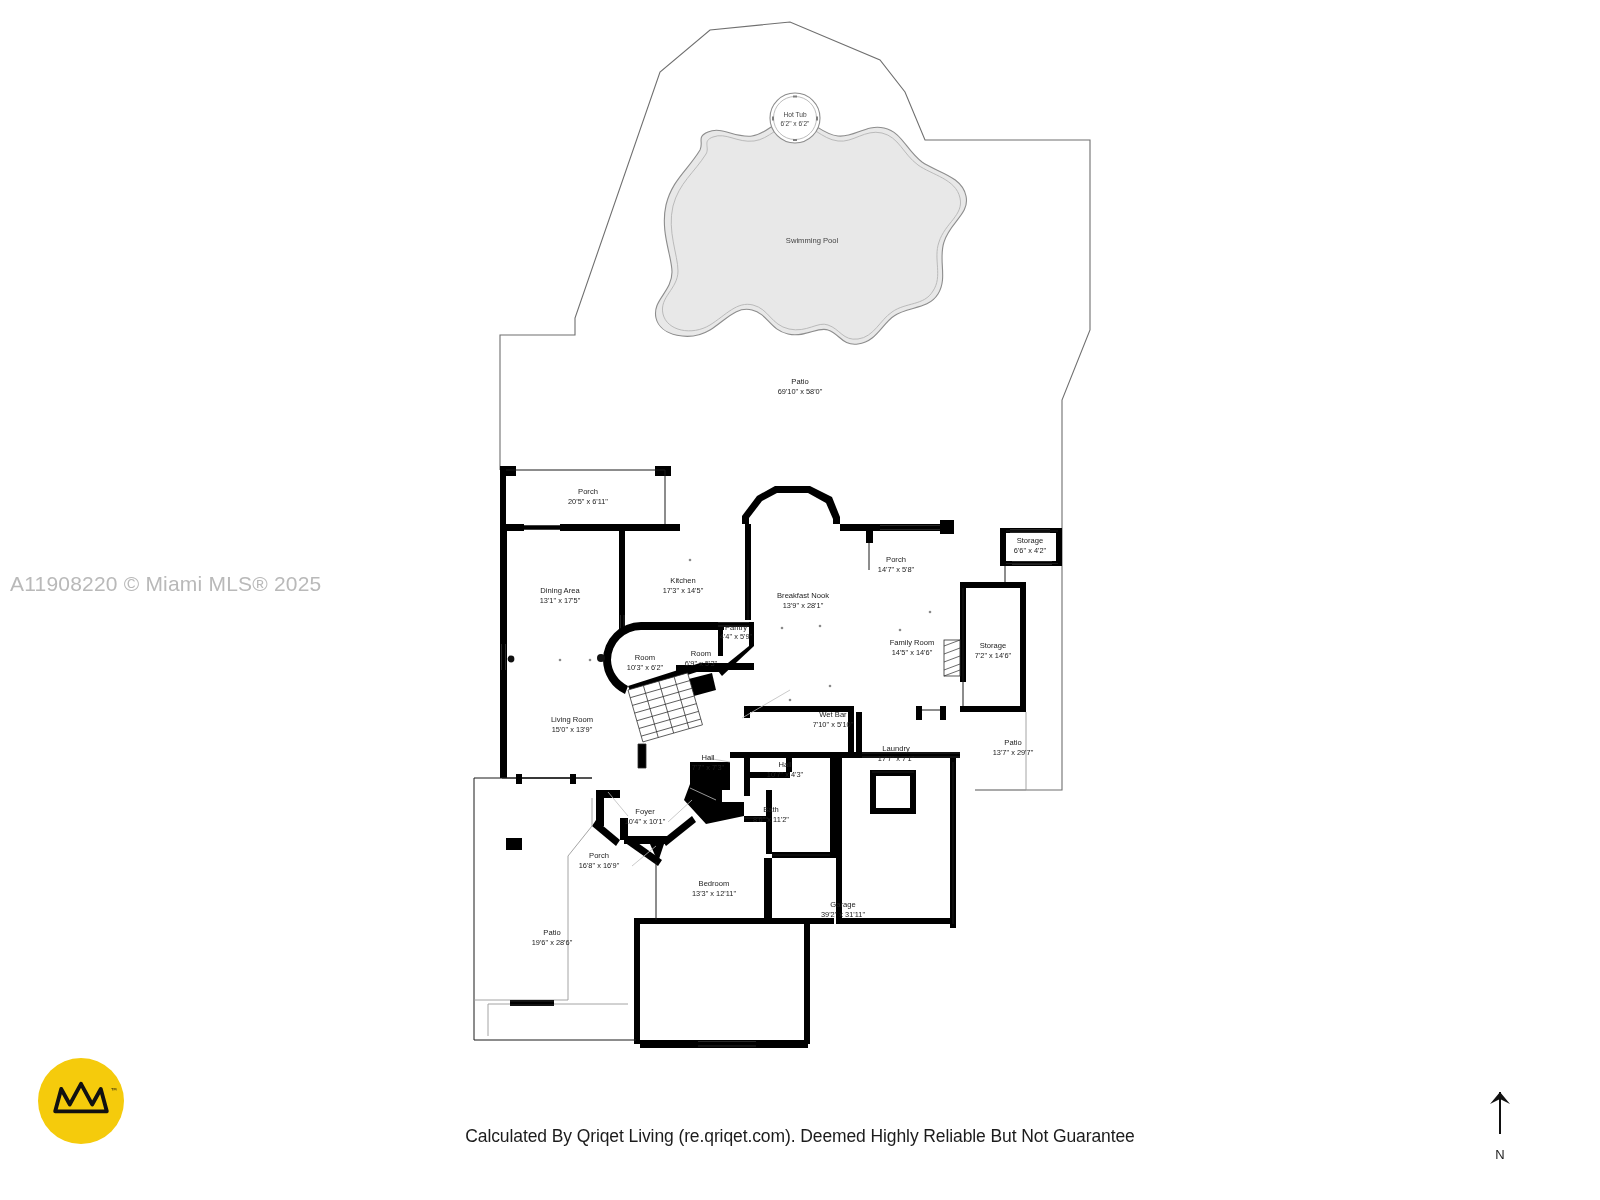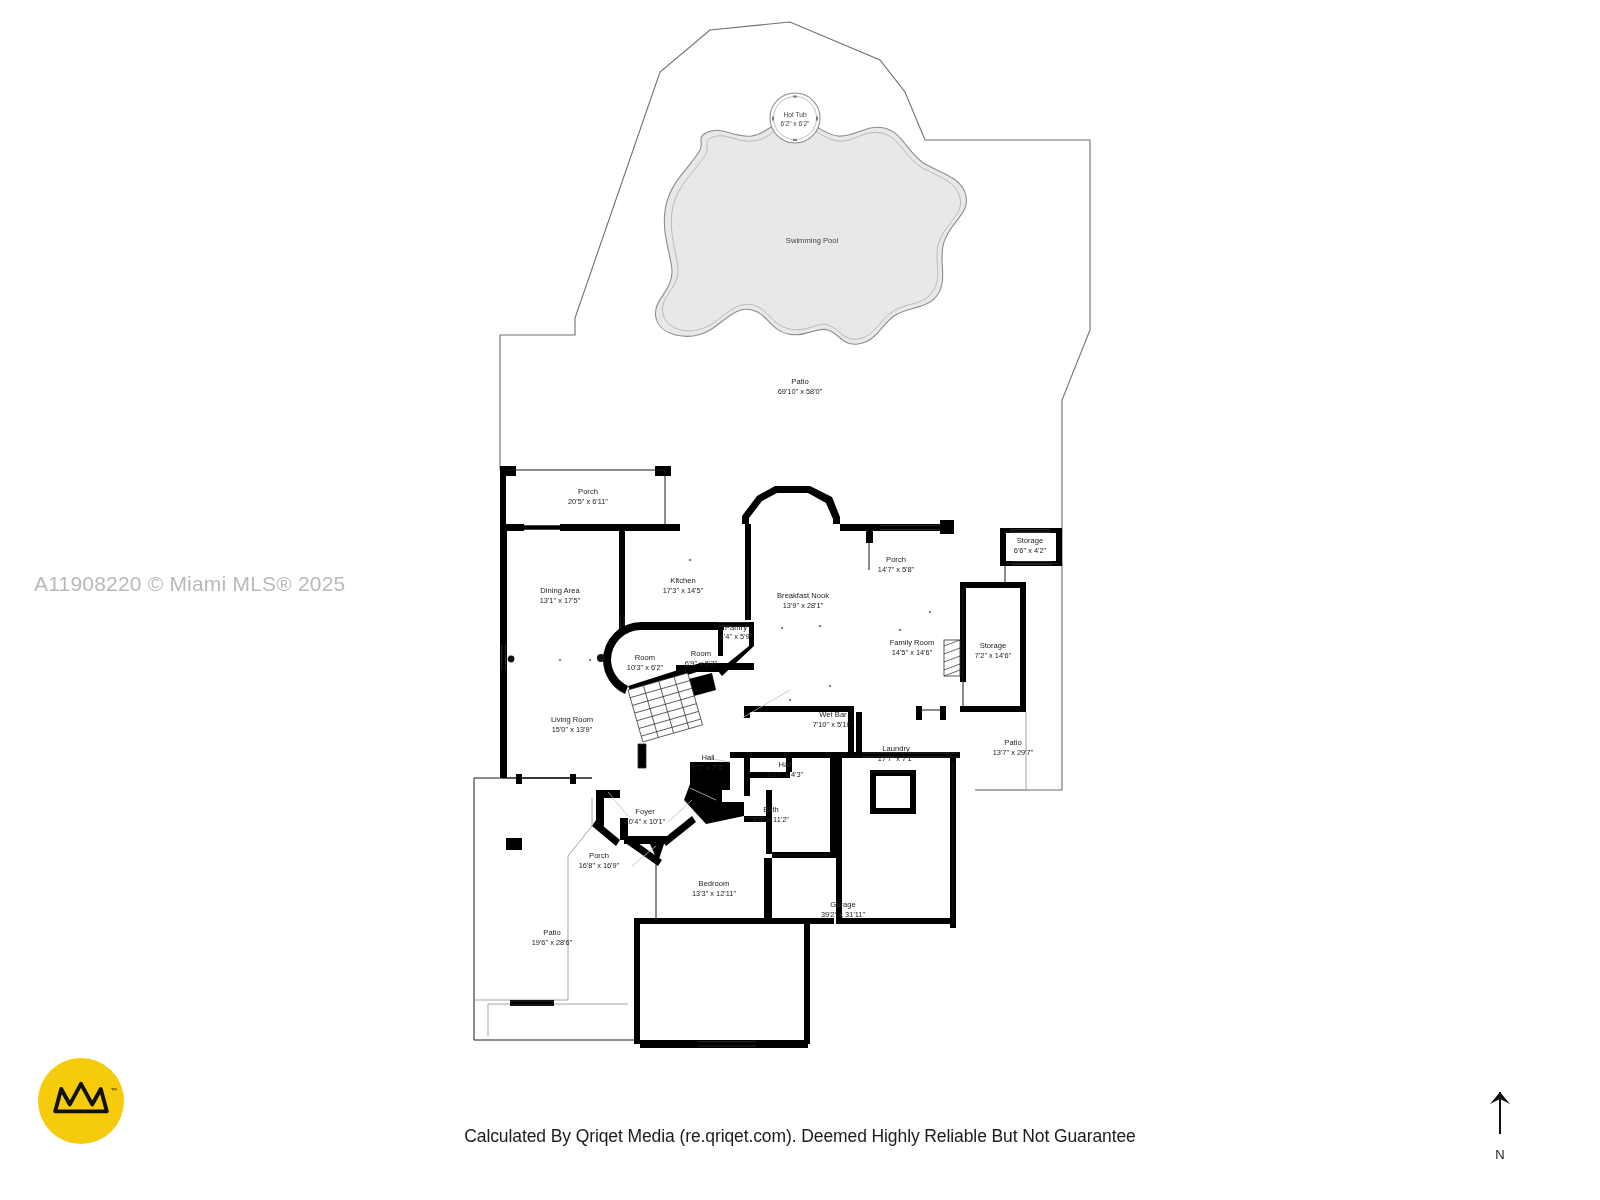--- a/index.html
+++ b/index.html
@@ -19,21 +19,20 @@
   
   #mls-watermark {
     position: absolute;
     left: 10px;
     top: 572px;
     font-size: 21px;
     color: #b9b9b9;
     letter-spacing: 0.2px;
     white-space: nowrap;
     font-family: "Liberation Sans", sans-serif;
-    margin-left: 24px;
   }
 
   
   #footer-text {
     position: absolute;
     left: 0;
     right: 0;
     top: 1126px;
     text-align: center;
     font-size: 17.5px;
@@ -478,13 +477,13 @@
 </div>
 
 <div id="compass">
   <svg viewBox="0 0 40 52" width="40" height="52">
     <path d="M20,2 L20,44" stroke="#111" stroke-width="2" fill="none"></path>
     <path d="M10,14 L20,2 L30,14 L20,9 Z" fill="#111"></path>
   </svg>
   <div class="n-label">N</div>
 </div>
 
-<div id="footer-text">Calculated By Qriqet Media (re.qriqet.com). Deemed Highly Reliable But Not Guarantee</div>
+<div id="footer-text">Calculated By Qriqet Living (re.qriqet.com). Deemed Highly Reliable But Not Guarantee</div>
 
 </body></html>

